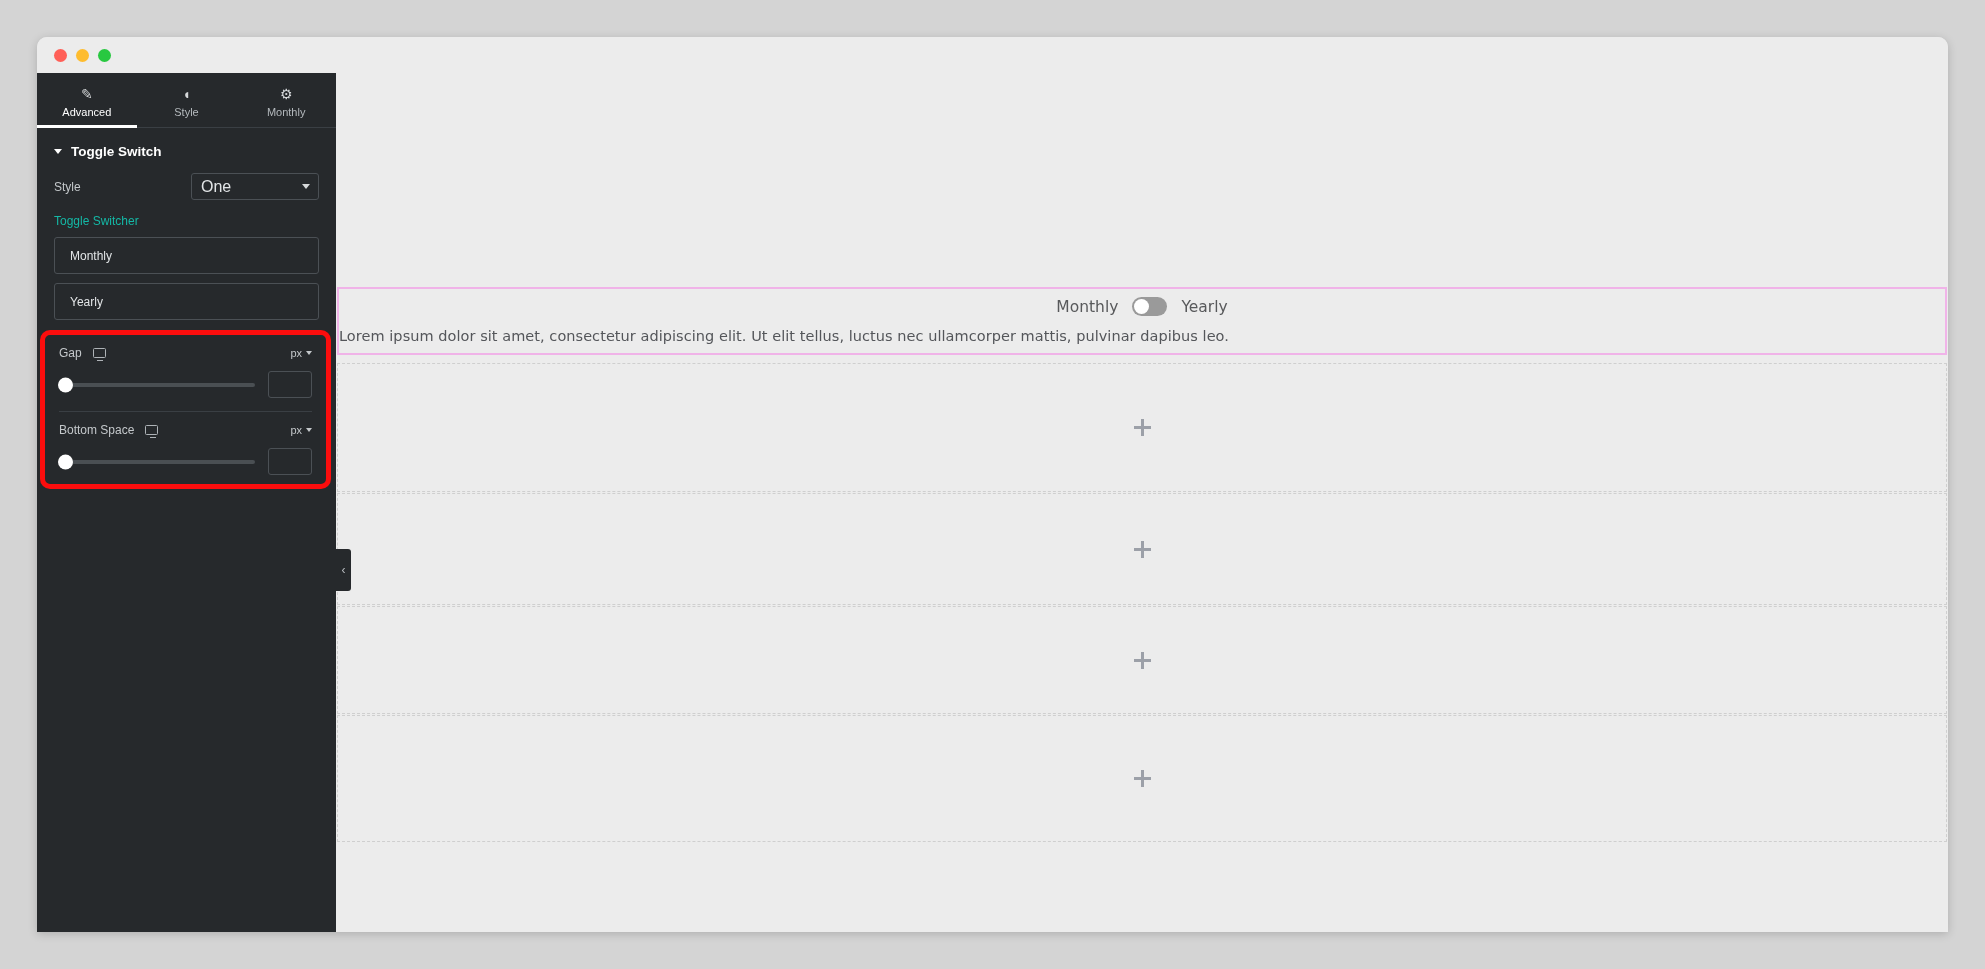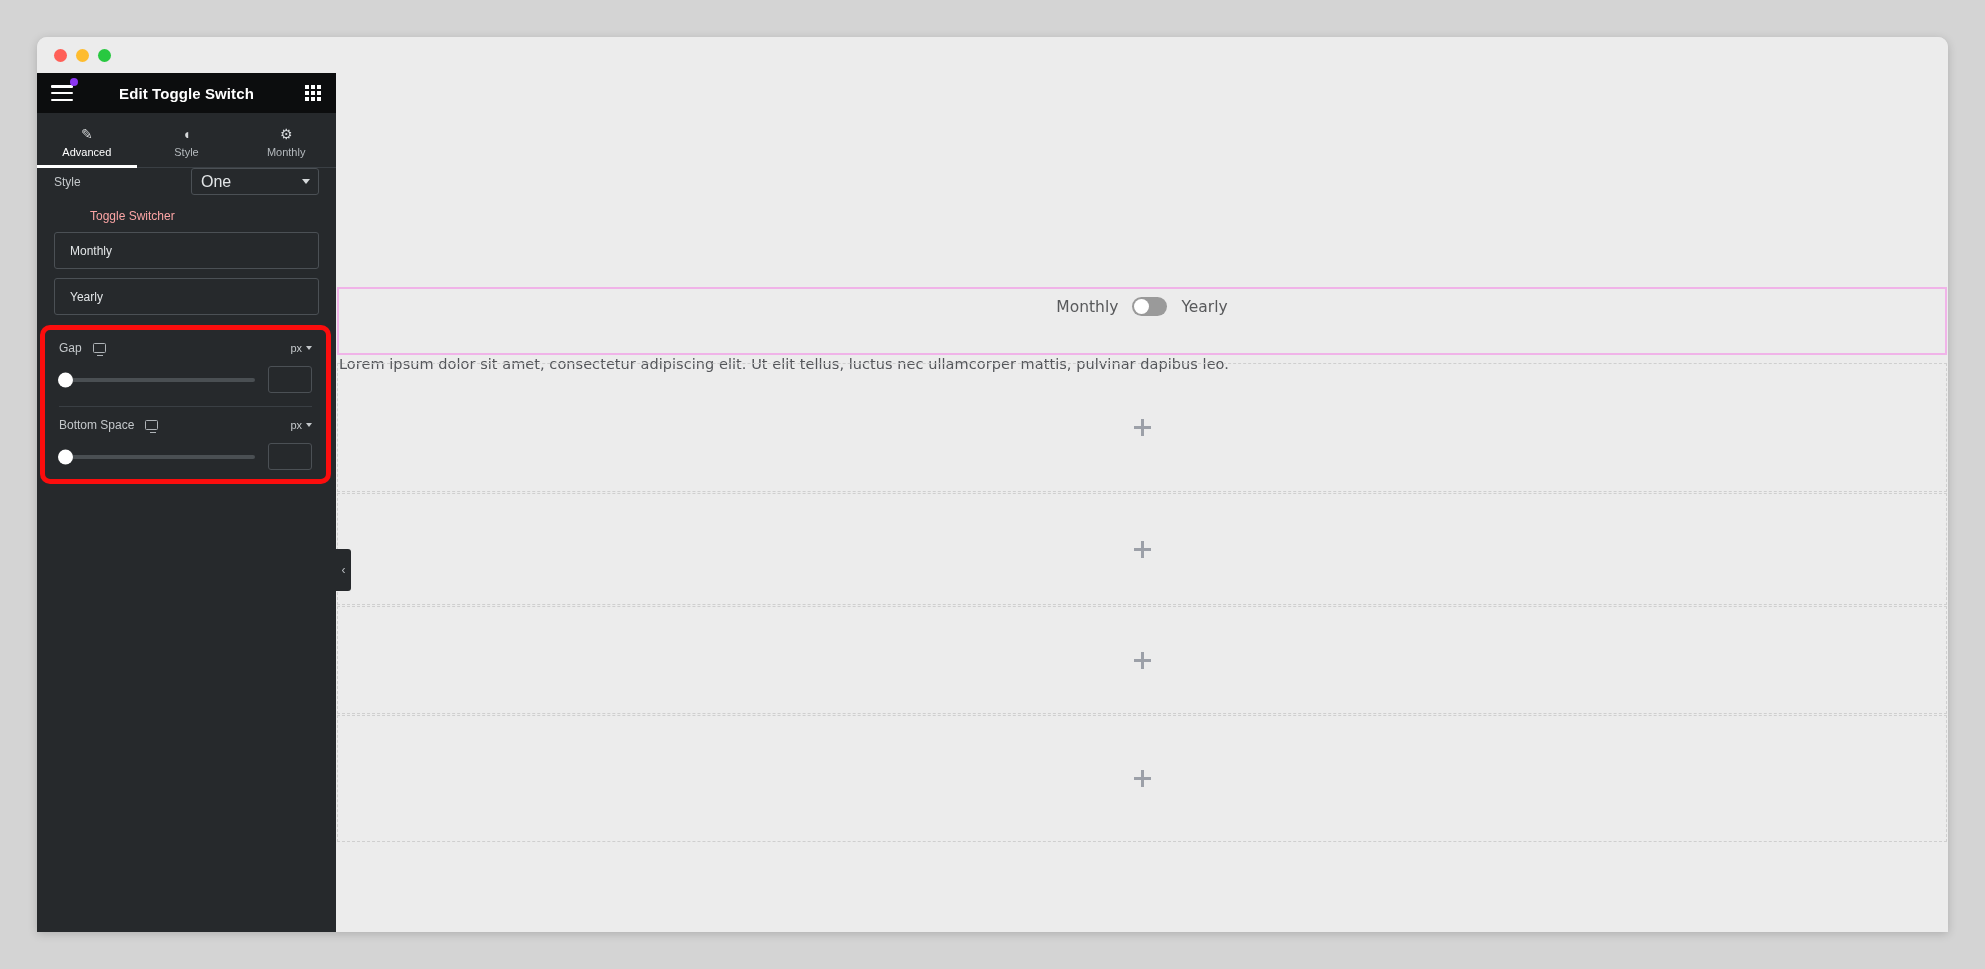--- a/index.html
+++ b/index.html
@@ -174,23 +174,22 @@
     width: 0; height: 0;
     border-left: 4.5px solid transparent;
     border-right: 4.5px solid transparent;
     border-top: 5px solid #d6d9db;
     pointer-events: none;
   }
 
   .field-label {
     padding: 0 17px;
     font-size: 12px;
-    color: #fca5a5;
+    color: #14b8a6;
     margin-bottom: 9px;
-    margin-left: 36px;
   }
   .repeater { padding: 0 17px; }
   .repeater-item {
     height: 37px;
     border: 1px solid #4b5055;
     border-radius: 3px;
     background: #26292c;
     display: flex;
     align-items: center;
     padding: 0 15px;
@@ -335,21 +334,20 @@
     background: #ffffff;
   }
   .lorem {
     position: absolute;
     left: 3px;
     top: 255px;
     font-size: 14.5px;
     color: #54565a;
     font-family: "DejaVu Sans", sans-serif;
     letter-spacing: 0.05px;
-    margin-top: 28px;
   }
 
   .empty-section {
     position: absolute;
     left: 1px; right: 1px;
     border: 1px dashed #cfcfcf;
     display: flex;
     align-items: center;
     justify-content: center;
   }
@@ -374,58 +372,42 @@
   <div class="titlebar">
     <span class="dot red"></span>
     <span class="dot yellow"></span>
     <span class="dot green"></span>
   </div>
 
   <div class="body-area">
 
     <div class="panel">
 
-      <div class="panel-header">
-        <div class="hamburger">
-          <i></i>
-            <i></i>
-            <i></i>
-          <span class="badge-dot"></span>
-        </div>
-        <div class="panel-title">Edit Toggle Switch</div>
-        <div class="grid-icon">
-          <span></span>
-            <span></span>
-            <span></span>
-          <span></span>
-            <span></span>
-            <span></span>
-          <span></span>
-            <span></span>
-            <span></span>
-        </div>
-      </div>
 
       <div class="tabs">
         <div class="tab active">
           <span class="tab-ico">✎</span>
           <span>Advanced</span>
         </div>
         <div class="tab">
           <span class="tab-ico">◖</span>
           <span>Style</span>
         </div>
         <div class="tab">
           <span class="tab-ico">⚙</span>
           <span>Monthly</span>
         </div>
       </div>
 
       <div class="panel-scroll">
 
+        <div class="section-head">
+          <span class="caret"></span>
+          <span class="sec-title">Toggle Switch</span>
+        </div>
 
         <div class="ctl-row">
           <span class="ctl-label">Style</span>
           <div class="select-wrap">
             <div class="select-box">One</div>
             <span class="sel-caret"></span>
           </div>
         </div>
 
         <div class="field-label">Toggle Switcher</div>

